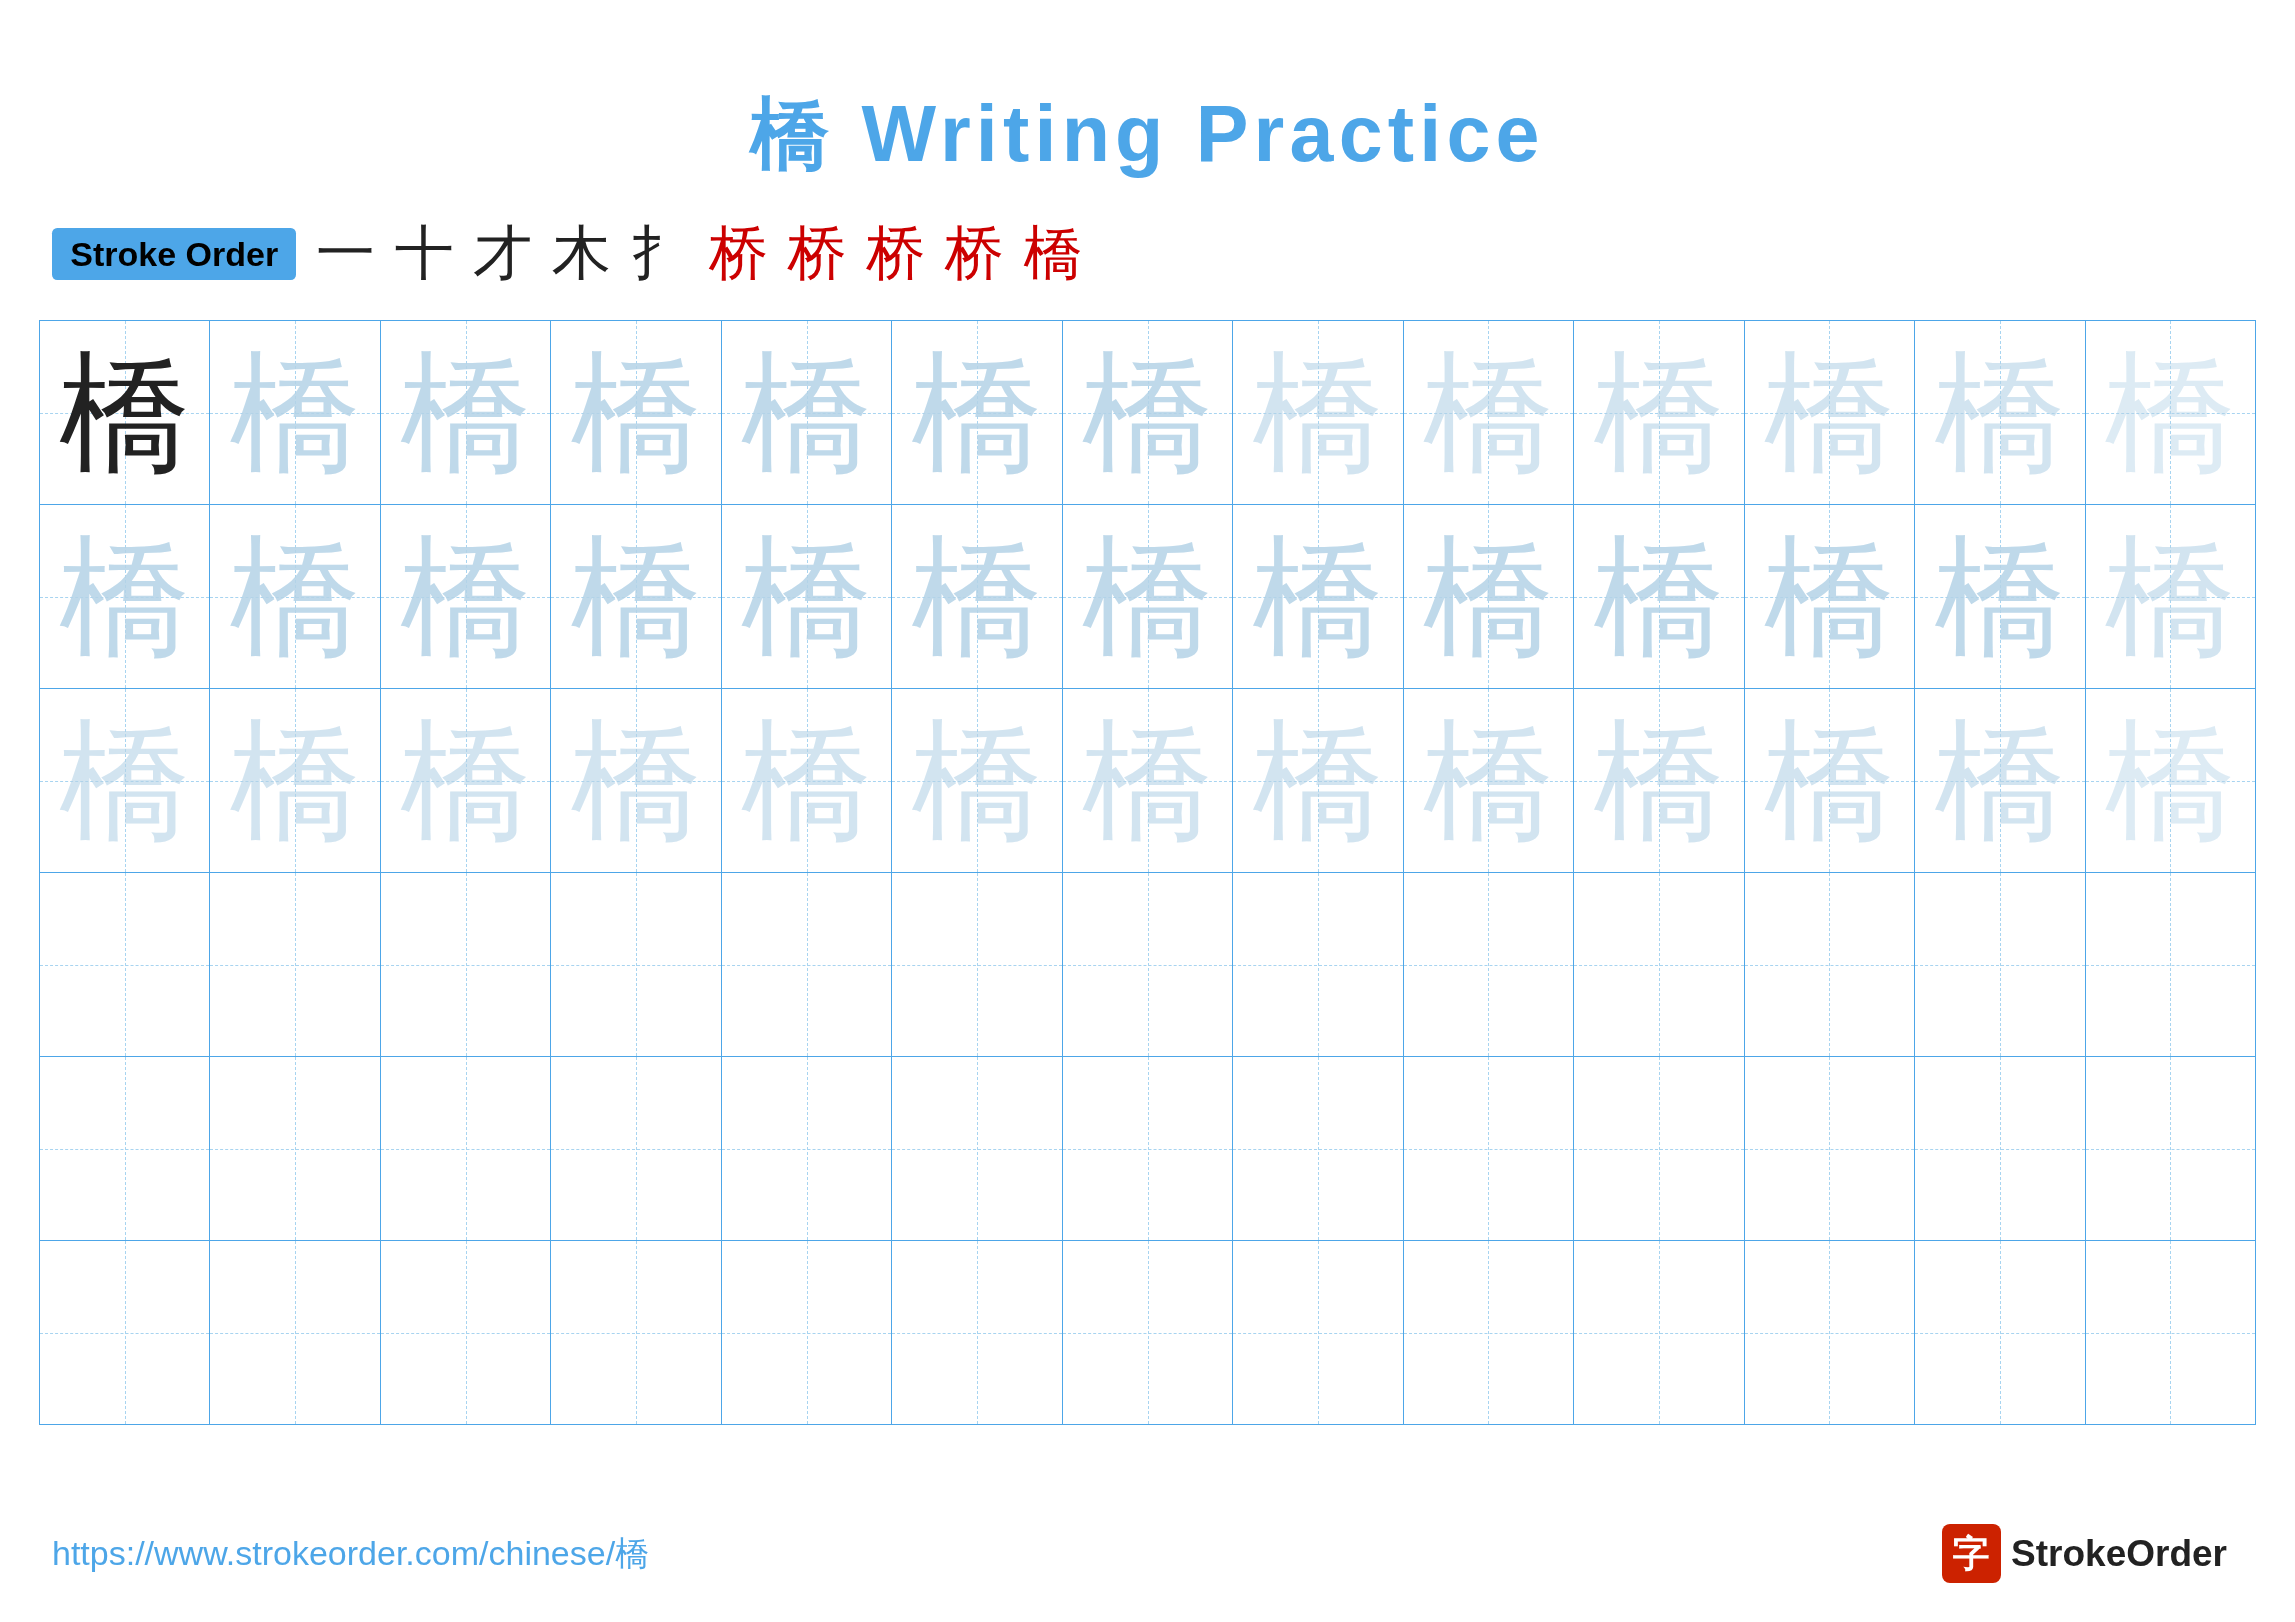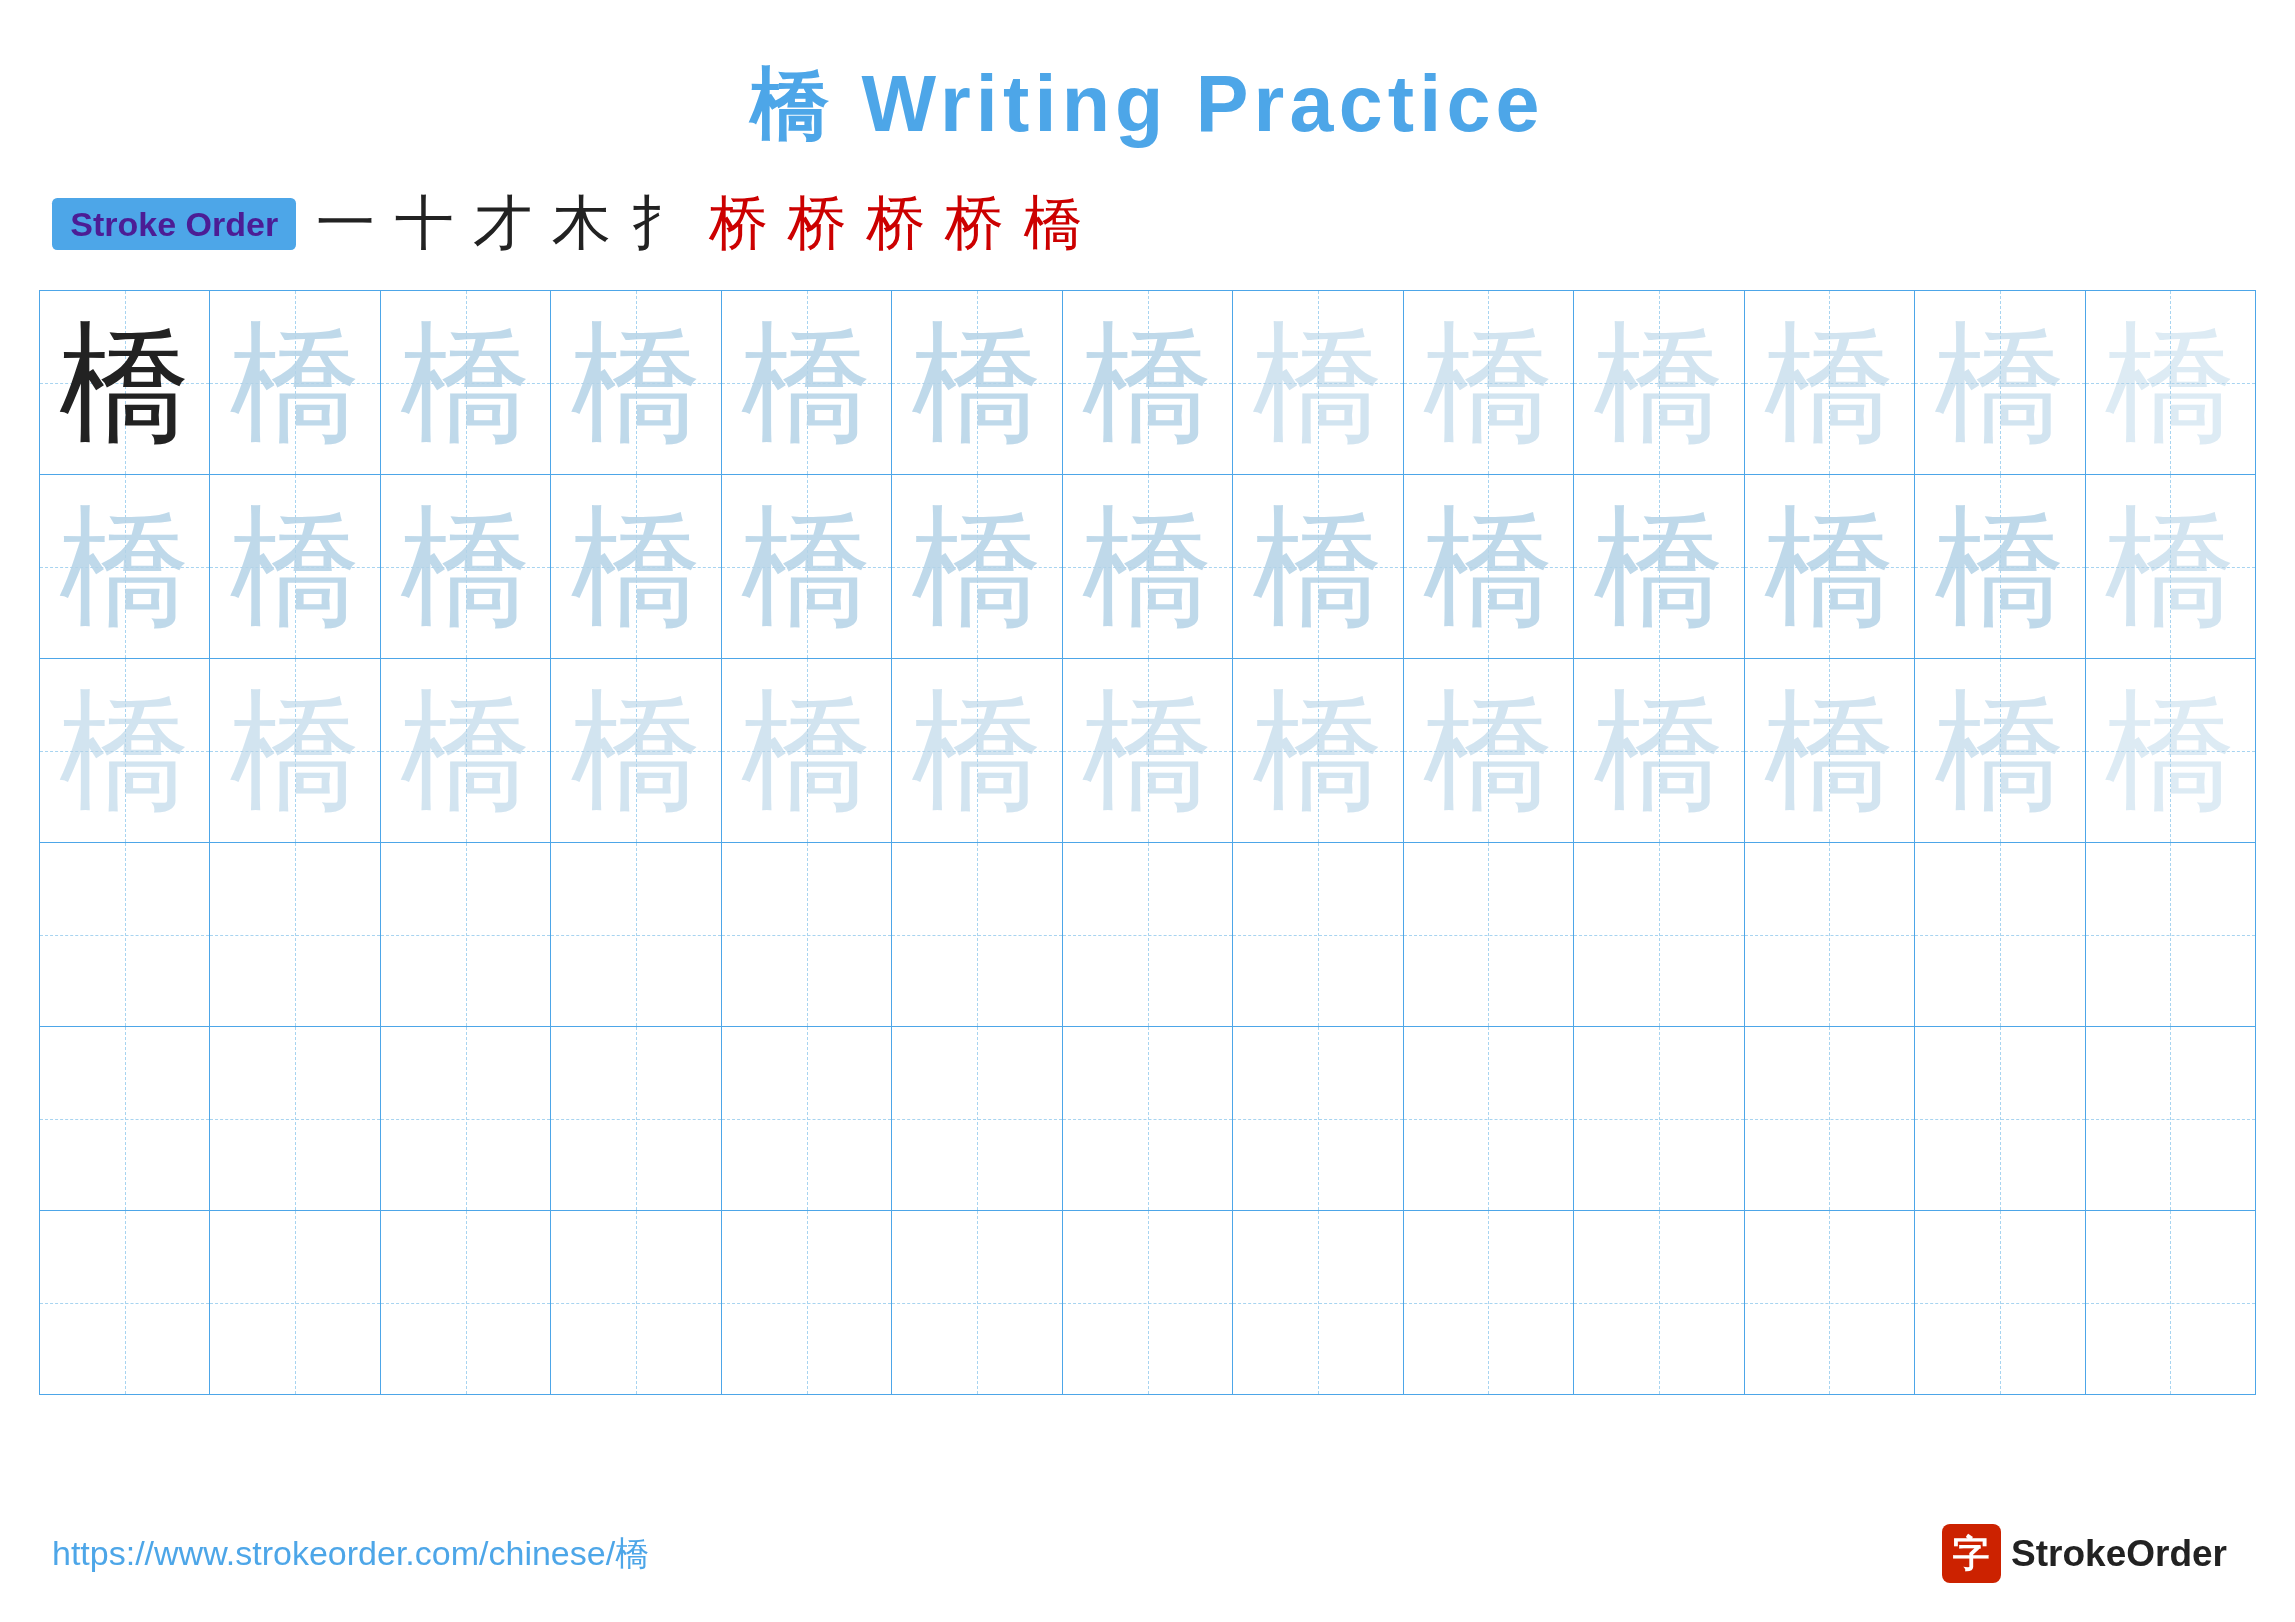--- a/index.html
+++ b/index.html
@@ -13,34 +13,35 @@
     }
 
     
     .title {
       text-align: center;
       padding-top: 52px;
       font-size: 79px;
       color: #4da6e8;
       font-weight: bold;
       letter-spacing: 5.2px;
+      margin-top: 30px;
     }
 
     
     .stroke-order-row {
       display: flex;
       align-items: center;
       padding: 26px 52px 13px 52px;
       gap: 19.6px;
       font-size: 59px;
     }
 
     .stroke-order-badge {
       background: #4da6e8;
-      color: #4c1d95;
+      color: #000000;
       font-size: 34px;
       font-weight: bold;
       padding: 6.5px 18.3px;
       border-radius: 5.2px;
       white-space: nowrap;
     }
 
     .stroke-char {
       color: #222;
       font-size: 59px;

